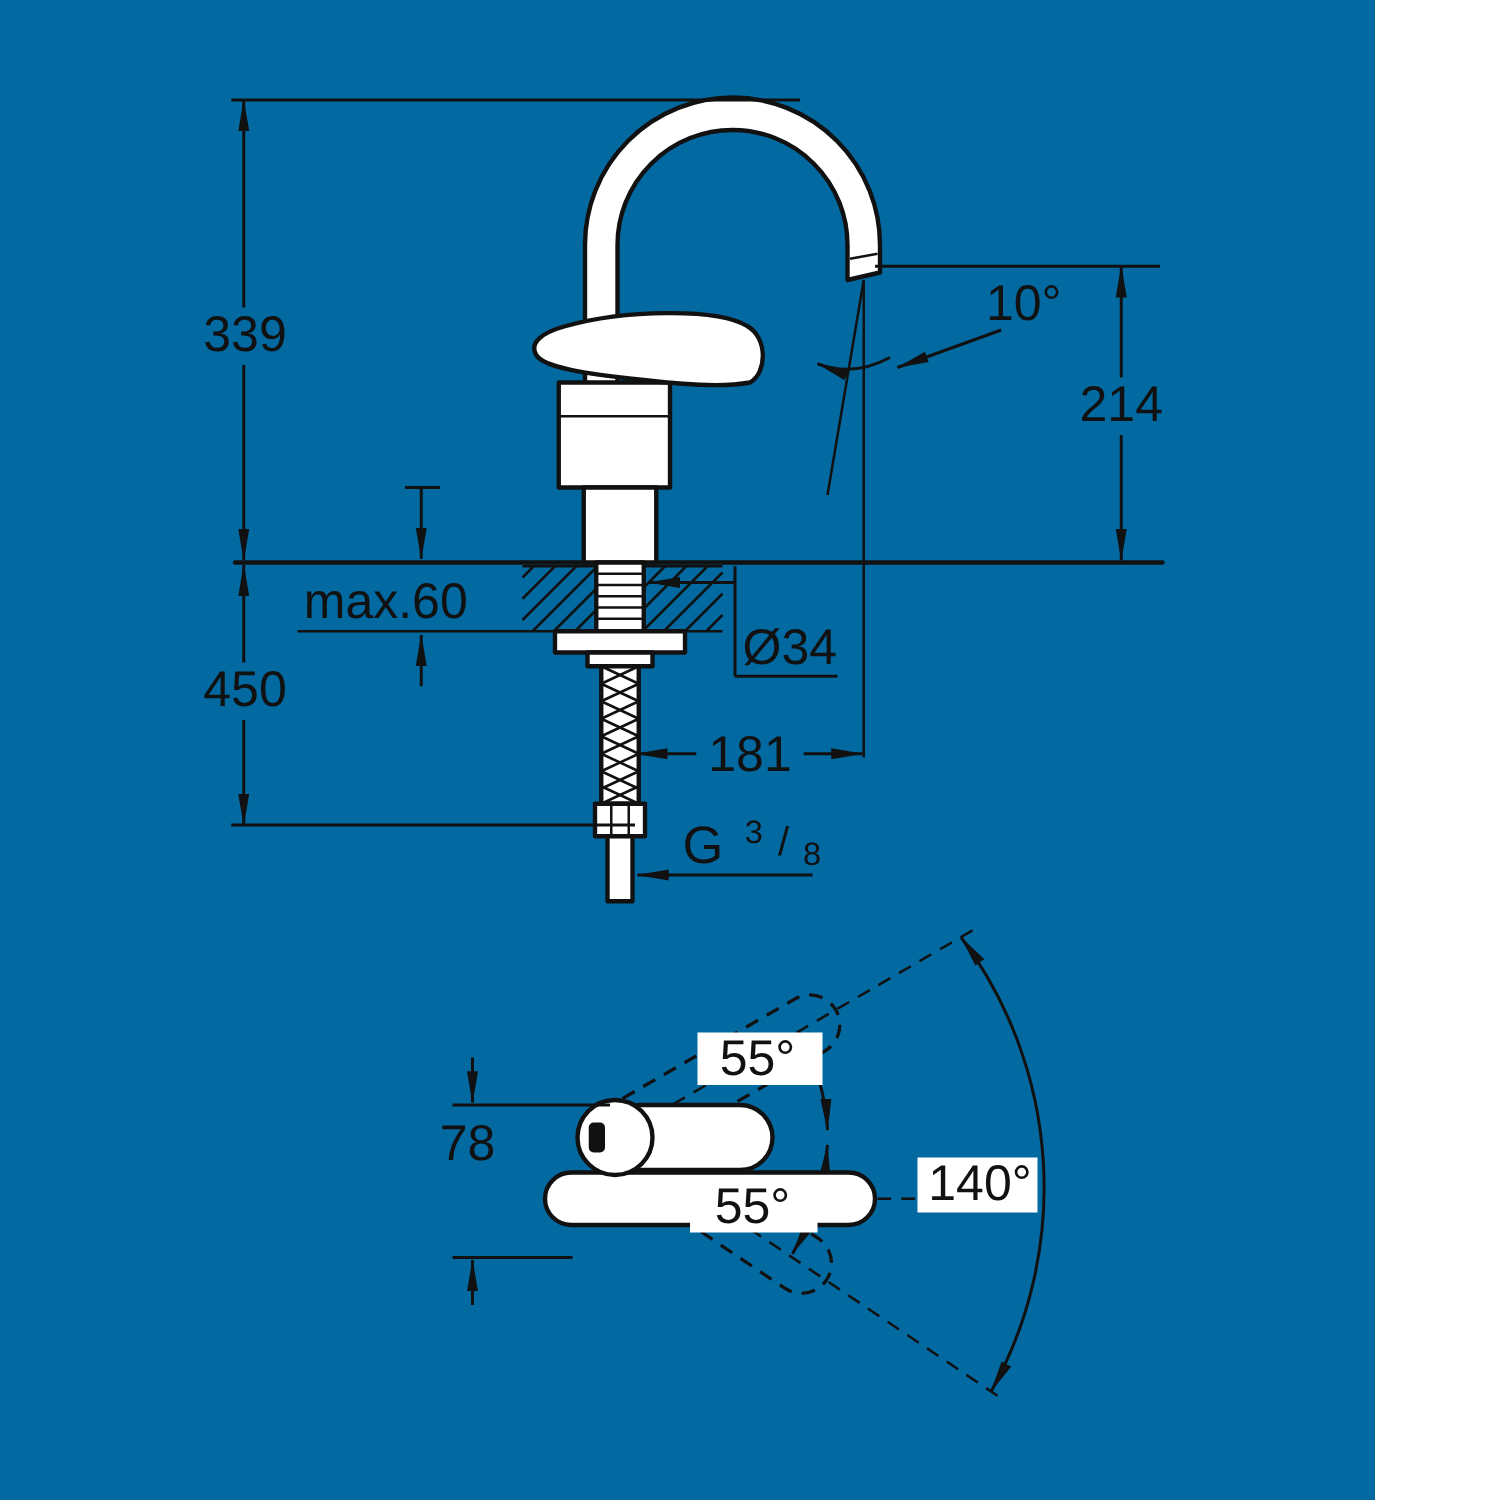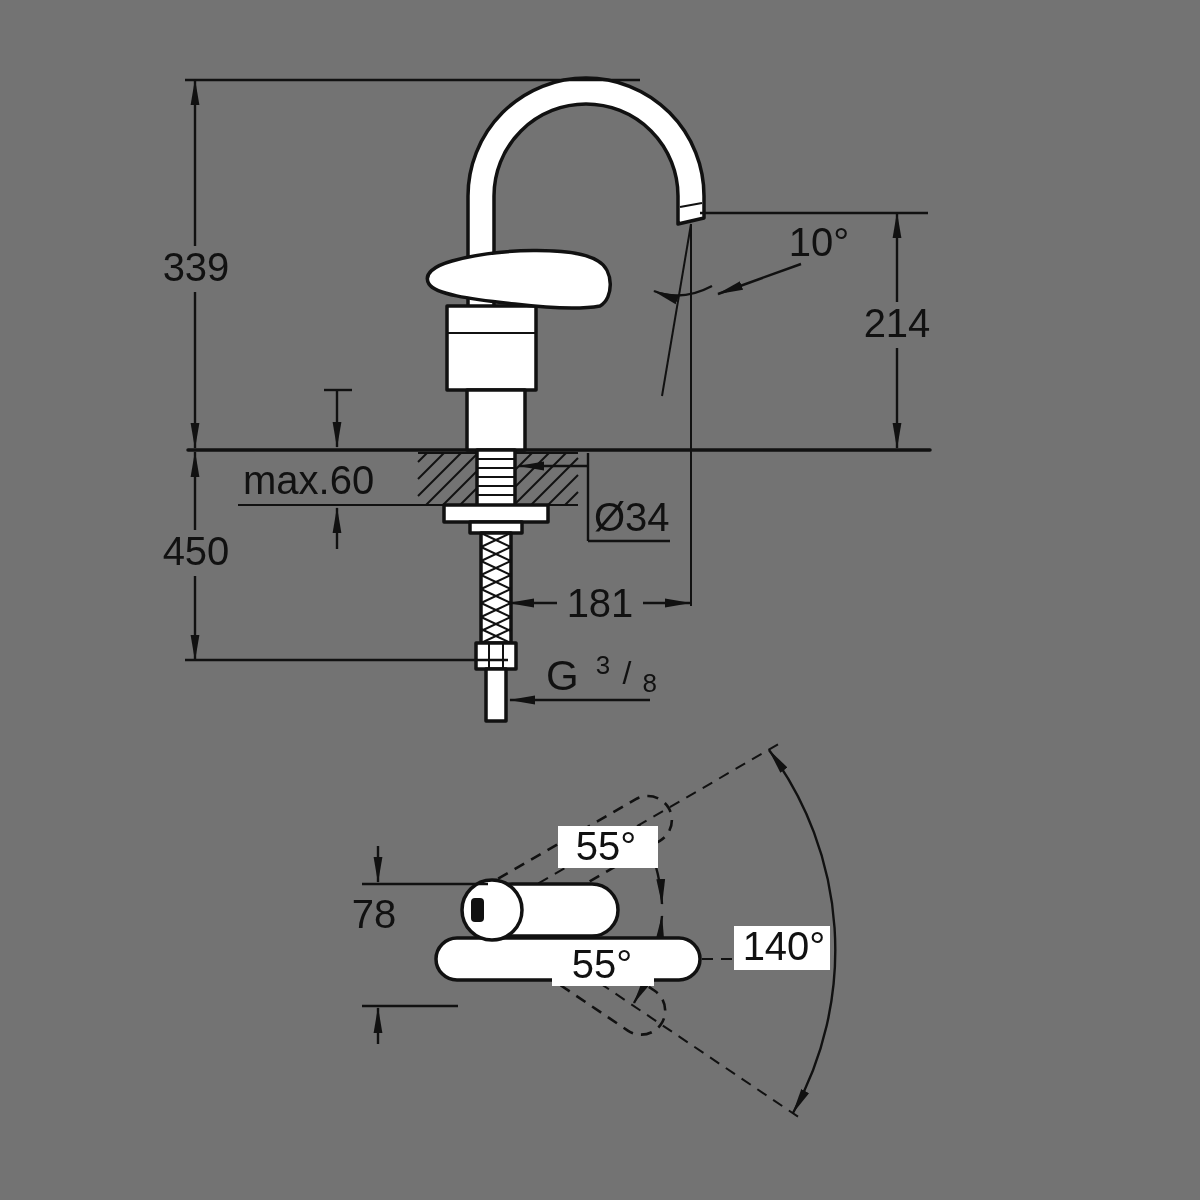--- a/index.html
+++ b/index.html
@@ -1,16 +1,16 @@
 <!DOCTYPE html>
 <html><head>
 <meta charset="utf-8">
 <style>
   html,body{margin:0;padding:0;background:#fff;}
-  .stage{width:1200px;height:1200px;background:#737373;position:relative;overflow:hidden;}
+  .stage{width:1100px;height:1200px;background:#0369a1;position:relative;overflow:hidden;}
   svg{display:block;}
   text{font-family:"Liberation Sans",sans-serif;font-size:40px;fill:#111;}
   .t-mid{text-anchor:middle;}
   .s-draw{fill:none;stroke:#111;stroke-width:3.5;stroke-linecap:round;stroke-linejoin:round;}
   .s-fill{fill:#ffffff;stroke:#111;stroke-width:3.5;stroke-linejoin:round;}
   .s-thin{fill:none;stroke:#111;stroke-width:2;stroke-linecap:butt;}
   .s-dim{fill:none;stroke:#111;stroke-width:2.4;stroke-linecap:butt;}
   .s-dash{fill:none;stroke:#111;stroke-width:2.6;stroke-dasharray:11 8;}
   .s-dash-thin{fill:none;stroke:#111;stroke-width:2;stroke-dasharray:11 8;}
   .bg{fill:#ffffff;stroke:none;}

